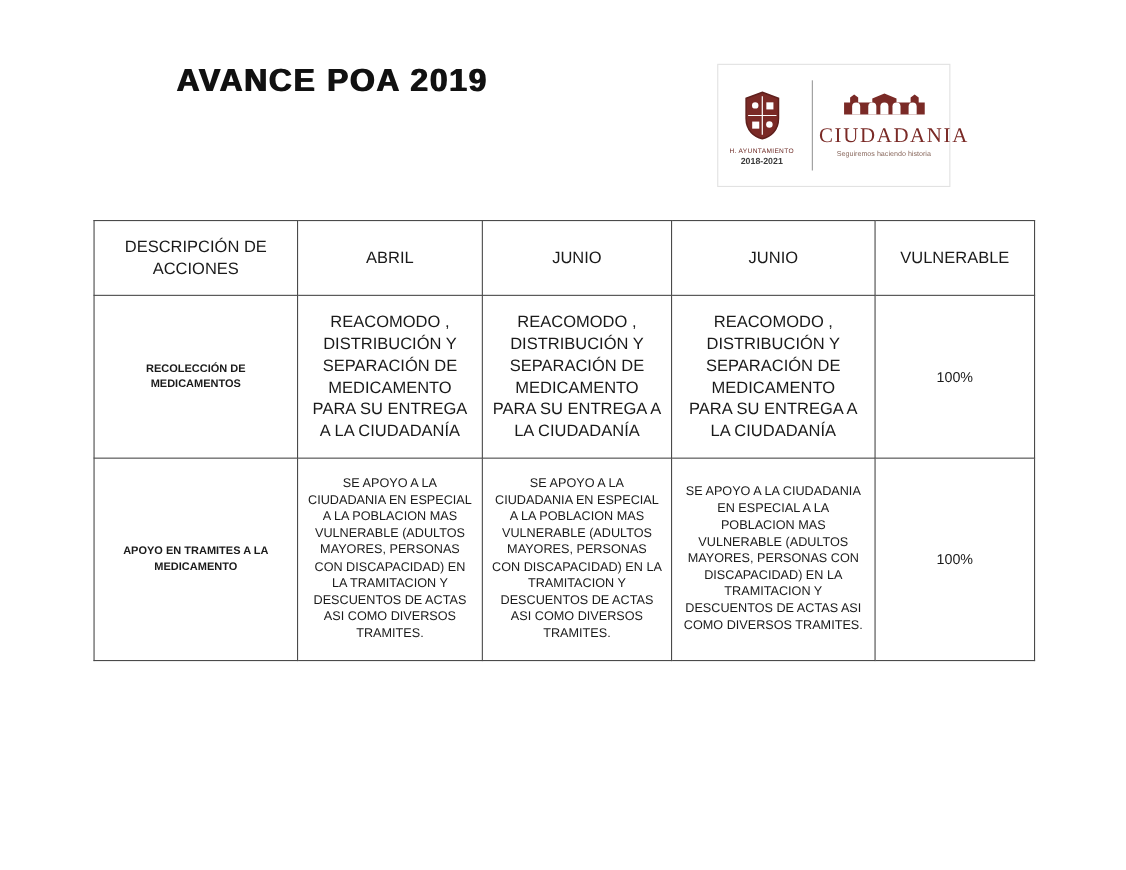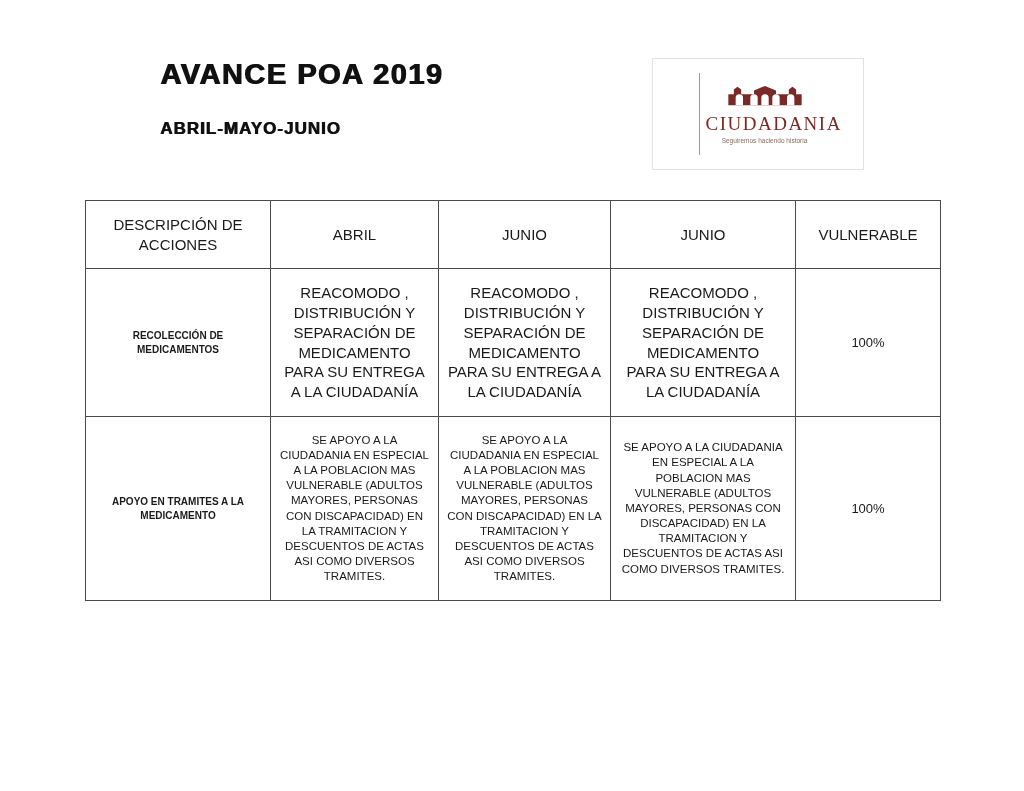--- a/index.html
+++ b/index.html
@@ -141,24 +141,38 @@
     font-size: 13px;
   }
 </style>
 </head>
 <body>
 
 <div class="page">
 
   <div class="title-block">
     <div class="main-title">AVANCE POA 2019</div>
-    <div class="sub-title">ABRIL-MAYO-JUNIO</div>
   </div>
 
   <div class="logo-box">
+    <div class="logo-left">
+      <span>
+        <svg width="40" height="46" viewBox="0 0 40 50">
+          <path d="M20 2 L36 8 V28 C36 40 28 46 20 48 C12 46 4 40 4 28 V8 Z" fill="#7a2a26" stroke="#5e1f1c" stroke-width="1.5"></path>
+          <line x1="20" y1="6" x2="20" y2="44" stroke="#ffffff" stroke-width="1.2"></line>
+          <line x1="6" y1="25" x2="34" y2="25" stroke="#ffffff" stroke-width="1.2"></line>
+          <circle cx="13" cy="15" r="3.2" fill="#ffffff"></circle>
+          <rect x="24" y="12" width="7" height="7" fill="#ffffff"></rect>
+          <rect x="10" y="31" width="7" height="7" fill="#ffffff"></rect>
+          <circle cx="27" cy="34" r="3.2" fill="#ffffff"></circle>
+        </svg>
+      </span>
+      <div class="muni">H. AYUNTAMIENTO</div>
+      <div class="term">2018-2021</div>
+    </div>
     <div class="logo-divider"></div>
     <div class="logo-right">
       <span>
         <svg width="84" height="22" viewBox="0 0 84 24">
           <path d="M2 22 V10 L8 10 L8 5 L12 2 L16 5 L16 10 L30 10 L30 6 L42 1 L54 6 L54 10 L68 10 L68 5 L72 2 L76 5 L76 10 L82 10 V22 Z" fill="#7a2a26"></path>
           <path d="M10 22 V14 a4 4 0 0 1 8 0 V22 Z" fill="#ffffff"></path>
           <path d="M26 22 V14 a4 4 0 0 1 8 0 V22 Z" fill="#ffffff"></path>
           <path d="M38 22 V14 a4 4 0 0 1 8 0 V22 Z" fill="#ffffff"></path>
           <path d="M50 22 V14 a4 4 0 0 1 8 0 V22 Z" fill="#ffffff"></path>
           <path d="M66 22 V14 a4 4 0 0 1 8 0 V22 Z" fill="#ffffff"></path>

